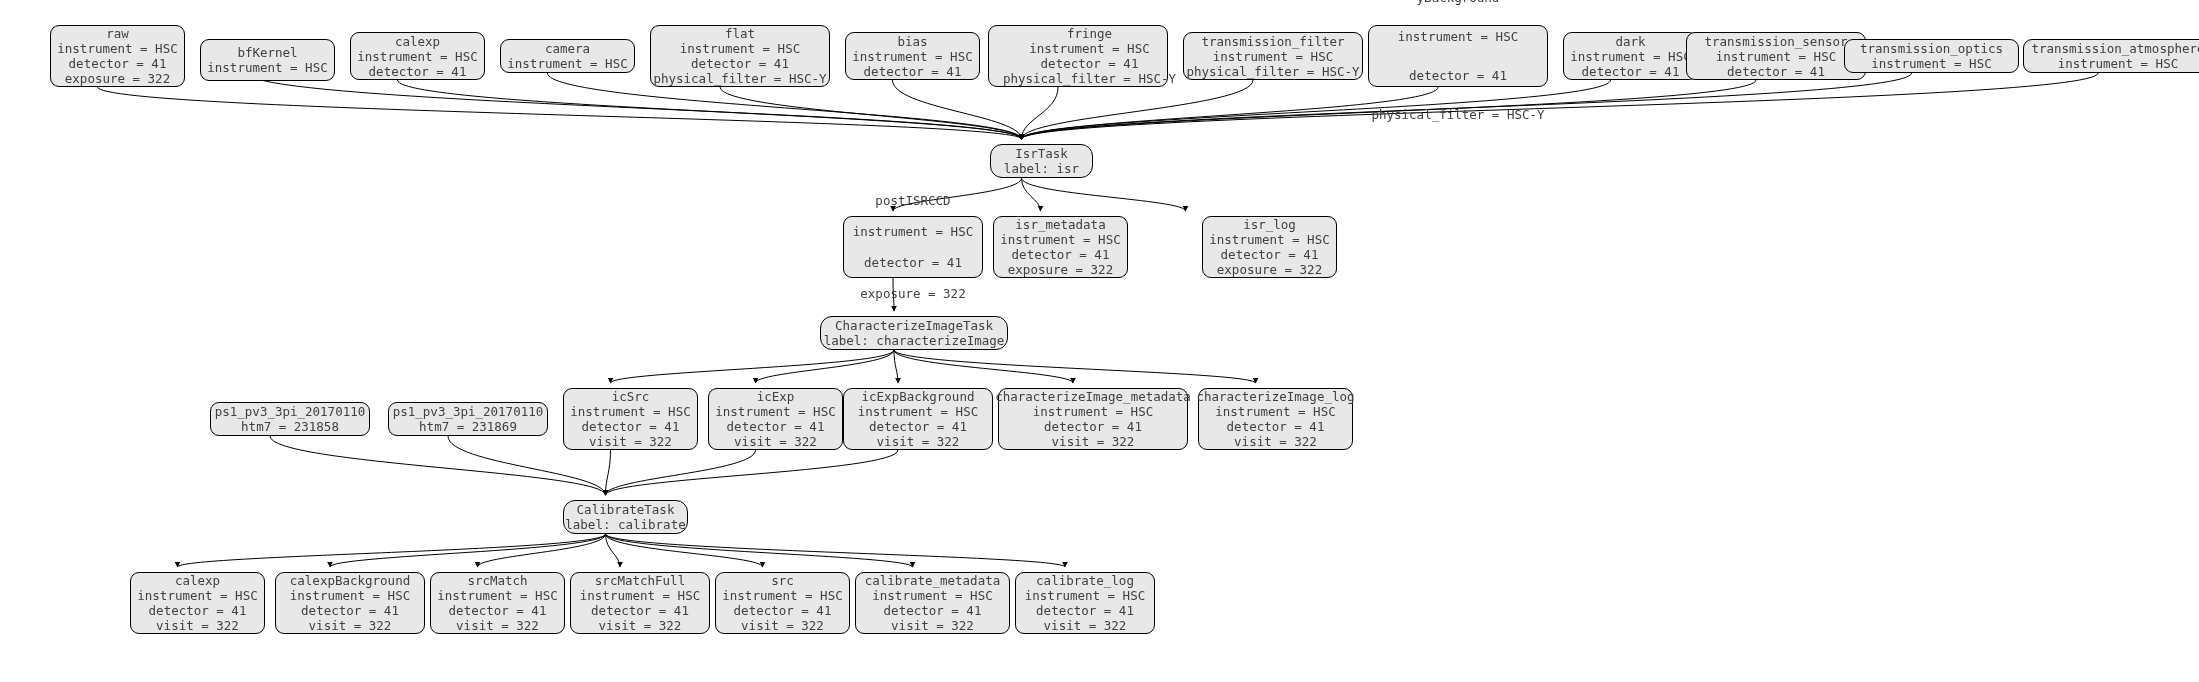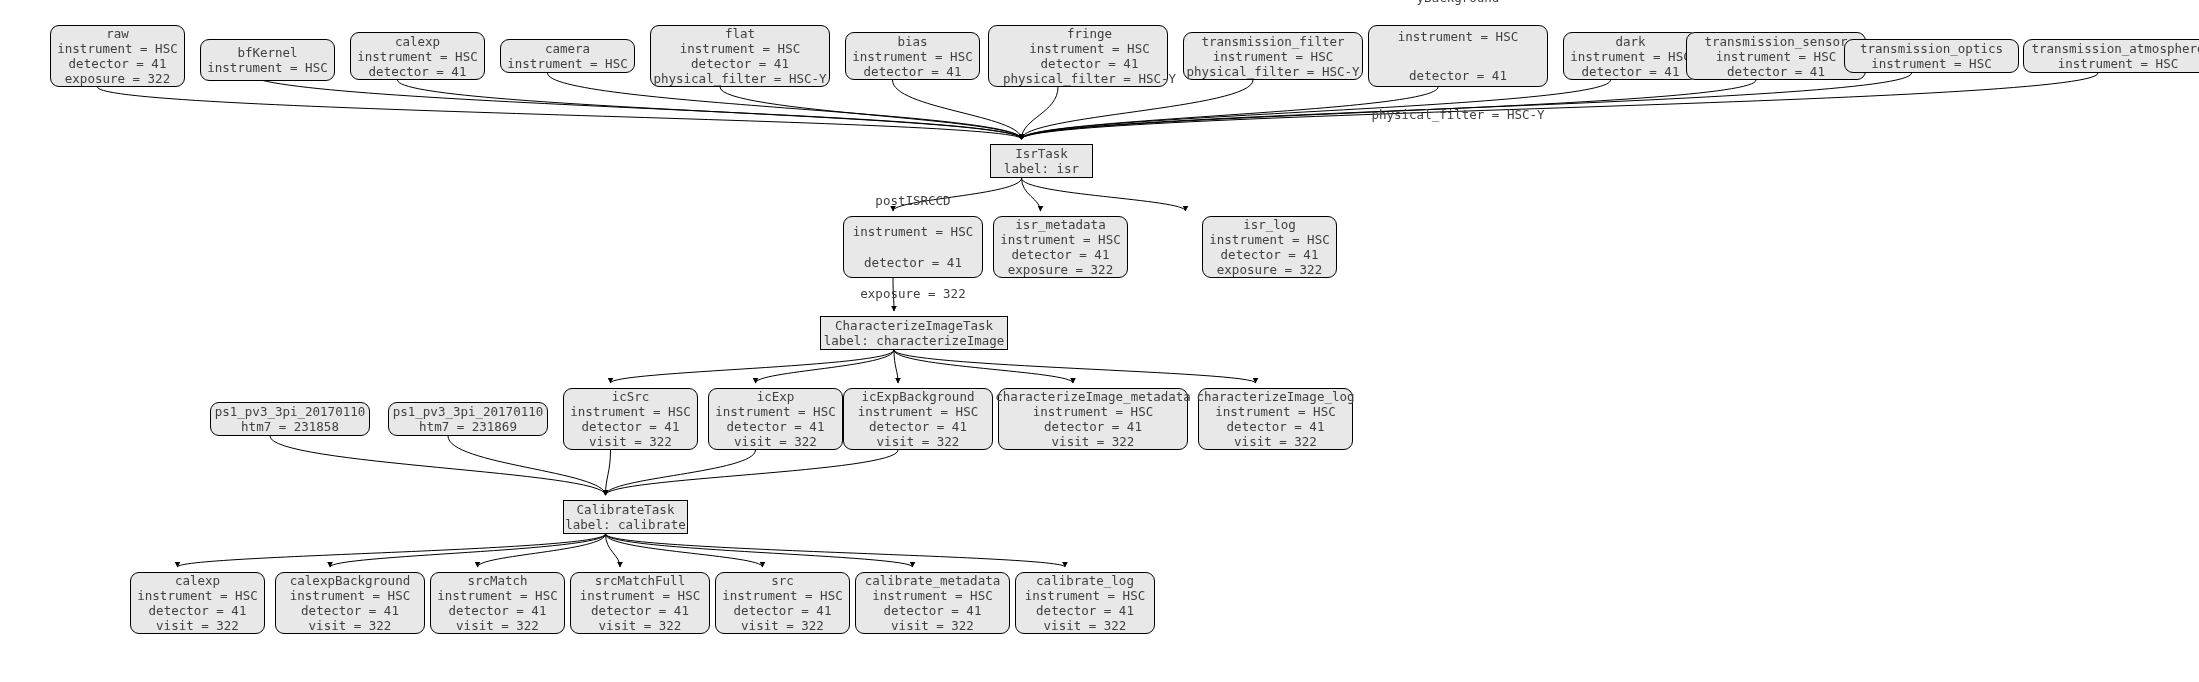--- a/index.html
+++ b/index.html
@@ -38,21 +38,21 @@
     color: #404040;
     font-size: 12.5px;
     line-height: 15px;
     white-space: nowrap;
     margin-left: 20px;
   }
   .node.dataset {
     border-radius: 9px;
   }
   .node.task {
-    border-radius: 0;
+    border-radius: 12px;
   }
   .node .ln {
     display: block;
   }
   .node .ln.title {
     font-weight: normal;
   }
 </style>
 </head>
 <body>

